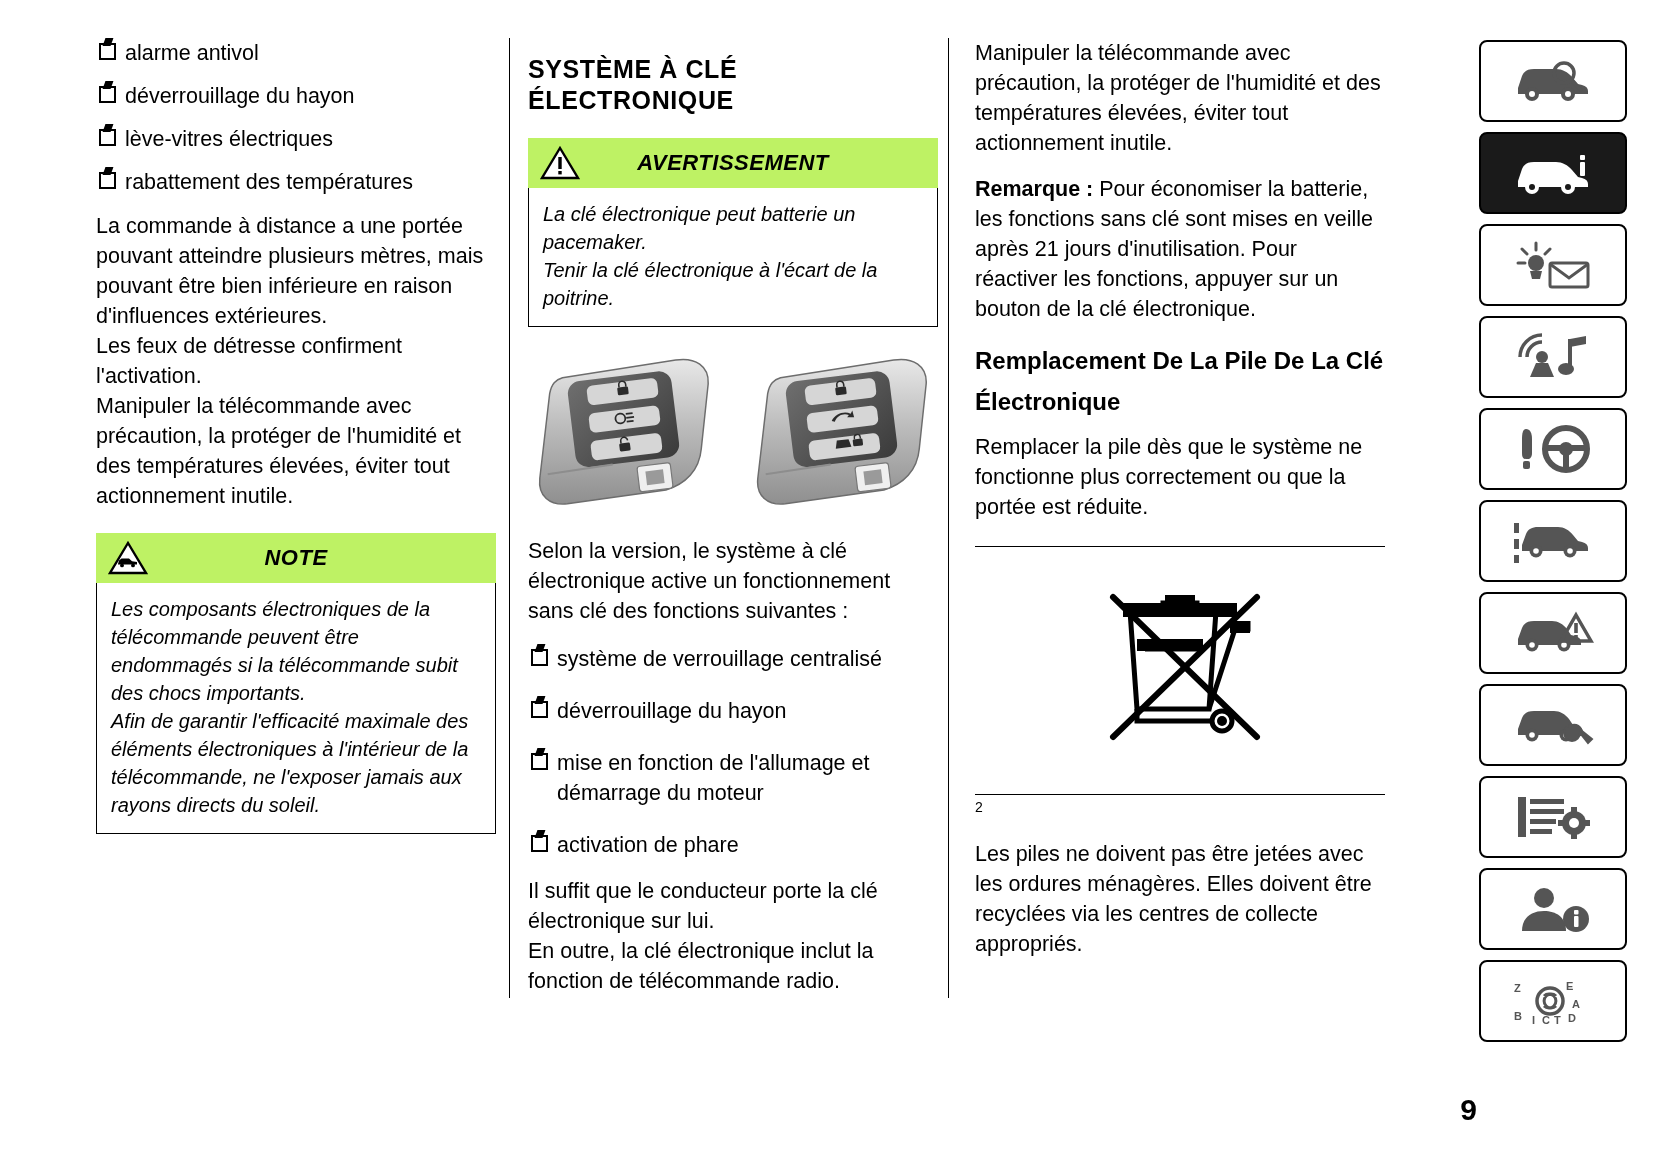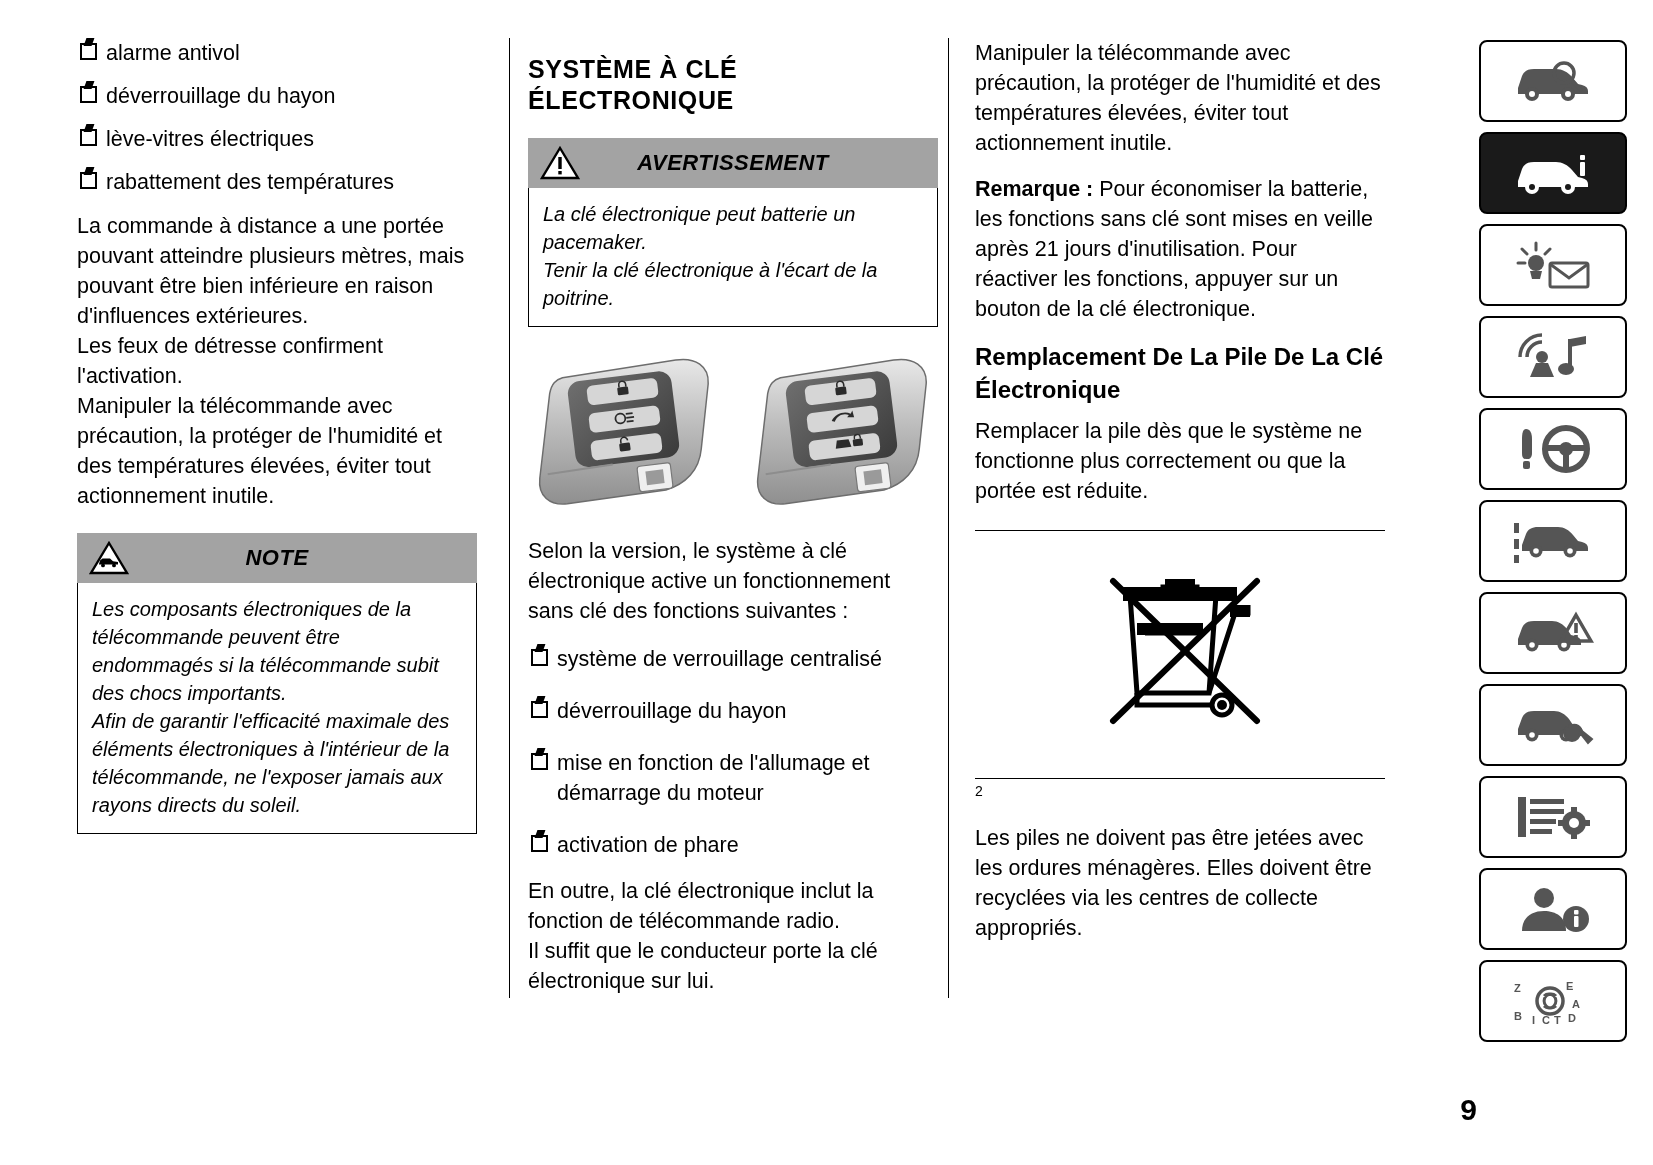--- a/index.html
+++ b/index.html
@@ -21,21 +21,21 @@
     width: 1653px;
     height: 1165px;
   }
 
   
   .col {
     position: absolute;
     top: 38px;
     width: 410px;
   }
-  #col1 { left: 77px; width: 400px; }
+  #col1 { left: 96px; width: 400px; }
   #col2 { left: 528px; width: 410px; margin-top: 16px; }
   #col3 { left: 975px; width: 410px; }
 
   .vrule {
     position: absolute;
     top: 38px;
     width: 1px;
     height: 960px;
     background: #000000;
   }
@@ -81,28 +81,28 @@
     font-size: 25px;
     font-weight: bold;
     letter-spacing: 0.6px;
     line-height: 31px;
     margin: 0 0 22px 0;
     text-transform: uppercase;
   }
   h3.sub-title {
     font-size: 24px;
     font-weight: bold;
-    line-height: 33px;
+    line-height: 41px;
     margin: 6px 0 10px 0;
   }
 
   
   .cbox { margin: 6px 0 18px 0; }
   .cbox-head {
-    background: #a3a3a3;
+    background: #bef264;
     height: 50px;
     display: flex;
     align-items: center;
     position: relative;
   }
   .cbox-head .label {
     flex: 1;
     text-align: center;
     font-size: 22px;
     font-weight: bold;
@@ -302,22 +302,22 @@
 
     <p class="para">Selon la version, le système à clé électronique active un fonctionnement sans clé des fonctions suivantes :</p>
 
     <ul class="bullet-list tight" style="margin-top:18px;">
       <li style="margin-bottom:22px;"><span class="bx"></span><span>système de verrouillage centralisé</span></li>
       <li style="margin-bottom:22px;"><span class="bx"></span><span>déverrouillage du hayon</span></li>
       <li style="margin-bottom:22px;"><span class="bx"></span><span>mise en fonction de l'allumage et démarrage du moteur</span></li>
       <li style="margin-bottom:16px;"><span class="bx"></span><span>activation de phare</span></li>
     </ul>
 
+    <p>Il suffit que le conducteur porte la clé électronique sur lui.</p>
     <p>En outre, la clé électronique inclut la fonction de télécommande radio.</p>
-    <p>Il suffit que le conducteur porte la clé électronique sur lui.</p>
   </div>
 
   <div class="col" id="col3">
 
     <p class="para">Manipuler la télécommande avec précaution, la protéger de l'humidité et des températures élevées, éviter tout actionnement inutile.</p>
 
     <p class="para"><span style="font-weight:bold">Remarque :</span><span> Pour économiser la batterie, les fonctions sans clé sont mises en veille après 21 jours d'inutilisation. Pour réactiver les fonctions, appuyer sur un bouton de la clé électronique.</span></p>
 
     <h3 class="sub-title">Remplacement De La Pile De La Clé Électronique</h3>
 

